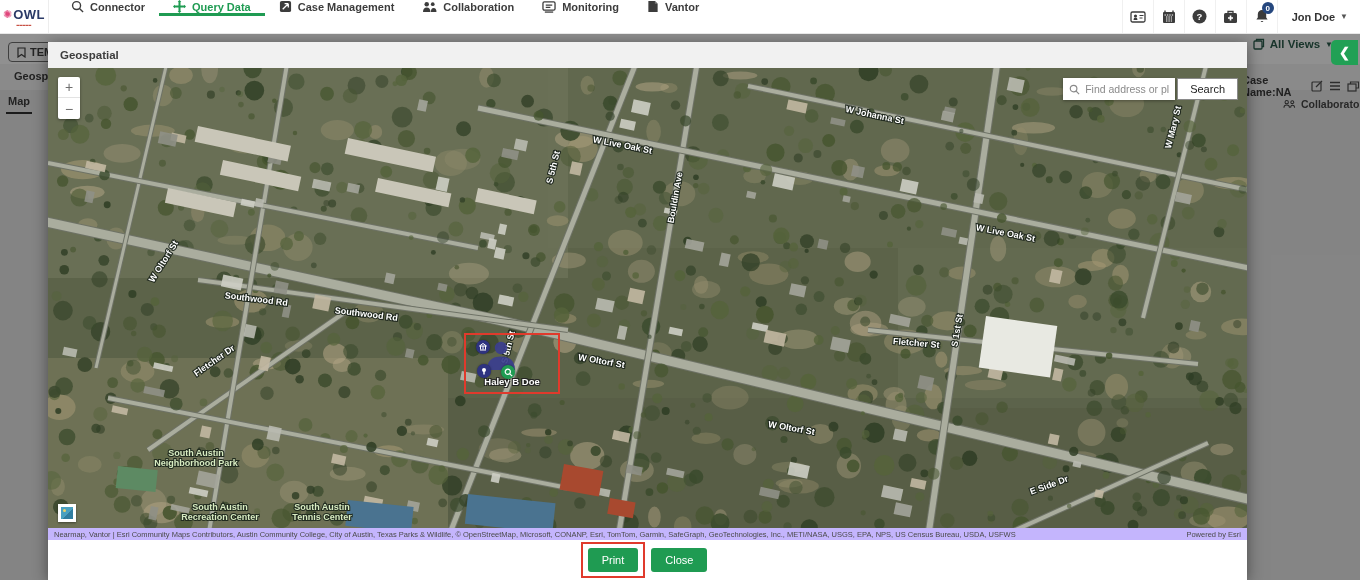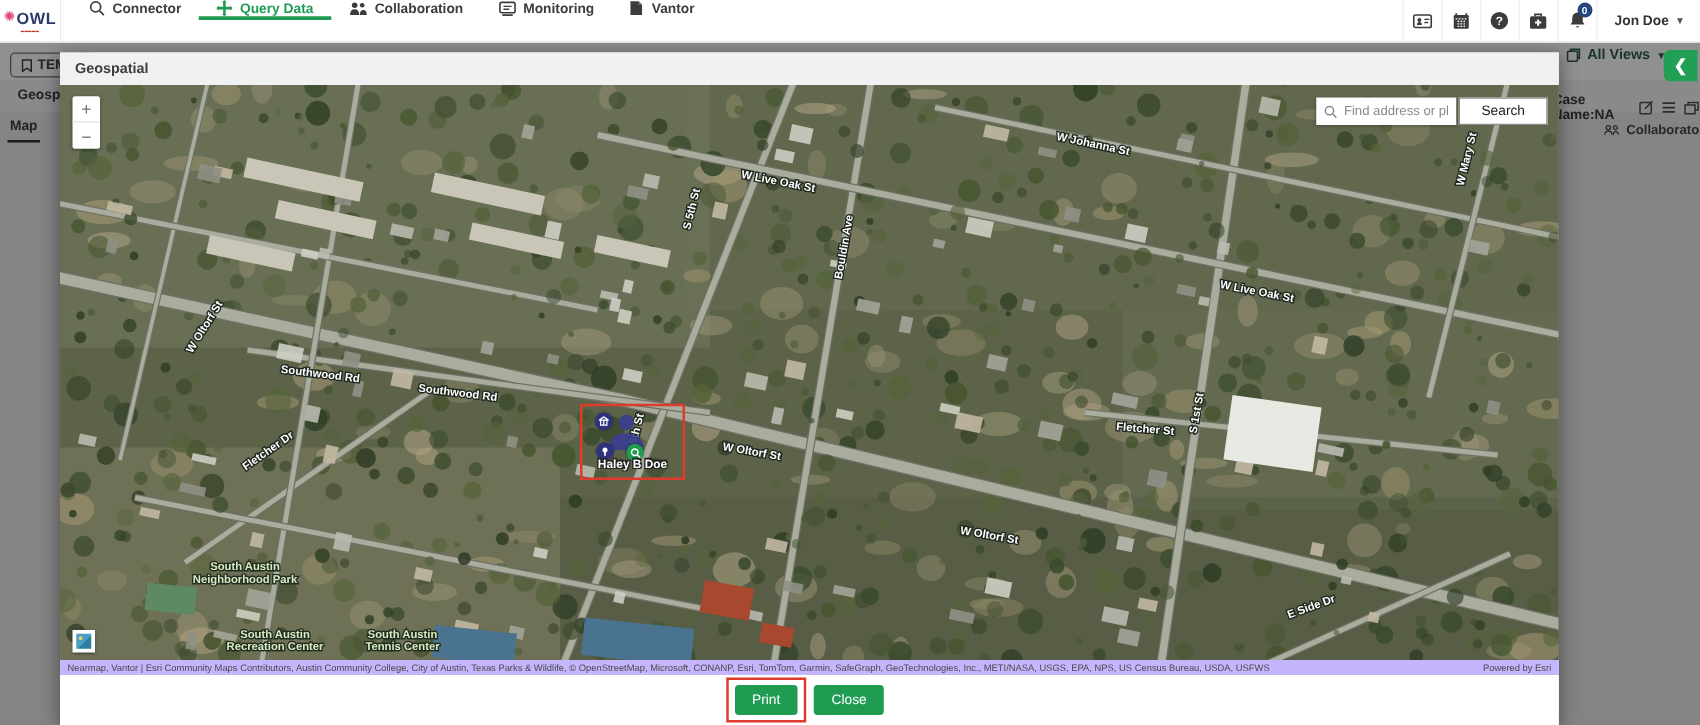--- a/index.html
+++ b/index.html
@@ -77,32 +77,32 @@
              color:#6e6e6e; cursor:pointer; }
   .zoom-btn:first-child{ border-bottom:1px solid #e3e3e3; }
 
   .search-ctrl{ position:absolute; top:10px; right:9px; display:flex; z-index:5; }
   .search-box{ width:112px; height:22px; background:#fff; display:flex; align-items:center; gap:5px;
                padding:0 6px; box-shadow:0 1px 3px rgba(0,0,0,.35); }
   .search-box input{ border:none; outline:none; width:84px; font-size:10.5px; color:#333;
                      font-family:"Liberation Sans", sans-serif; }
   .search-box input::placeholder{ color:#8a8a8a; }
   .search-btn{ height:22px; margin-left:2px; background:#fff; border:1px solid #8a8a8a; font-size:11px;
-               color:#222; padding:0 17px; cursor:pointer; font-family:"Liberation Sans", sans-serif; }
+               color:#222; padding:0 12px; cursor:pointer; font-family:"Liberation Sans", sans-serif; }
 
   .esri-layers{ position:absolute; left:10px; bottom:6px; width:18px; height:18px; background:#fff;
                 display:flex; align-items:center; justify-content:center; z-index:5; cursor:pointer;
                 box-shadow:0 1px 2px rgba(0,0,0,.4); }
   .esri-layers .inner{ width:12px; height:12px; background:linear-gradient(135deg,#49a0c0 55%,#2f7da0 55%);
                        position:relative; }
   .esri-layers .inner::after{ content:""; position:absolute; left:2px; top:2px; width:3px; height:3px;
                               background:#e8d26a; border-radius:50%; }
 
   
-  .marker-cluster{ position:absolute; left:416px; top:255px; width:84px; height:61px; z-index:6; }
+  .marker-cluster{ position:absolute; left:416px; top:265px; width:96px; height:61px; z-index:6; }
   .marker-rect{ position:absolute; inset:0; border:2px solid var(--red); }
   .person{ position:absolute; left:20px; top:6px; }
   .mini-badge{ position:absolute; width:14px; height:14px; border-radius:50%; display:flex;
                align-items:center; justify-content:center; box-shadow:0 0 2px rgba(0,0,0,.5); }
   .mini-navy{ background:#2e3380; }
   .mini-green{ background:#1f9b52; }
   .marker-label{ position:absolute; left:0; right:0; top:43px; text-align:center; font-size:9.5px;
                  font-weight:700; color:#fff;
                  text-shadow:-1px -1px 0 #222,1px -1px 0 #222,-1px 1px 0 #222,1px 1px 0 #222; }
 
@@ -138,20 +138,27 @@
           <line x1="9.4" y1="9.4" x2="13" y2="13" stroke="#3c3c3c" stroke-width="1.5"></line>
         </svg>
       <span>Connector</span>
     </div>
     <div class="nav-item active">
       <svg class="ic" width="13" height="13" viewBox="0 0 14 14">
           <path d="M7 1 v12 M1 7 h12" stroke="#1f9b52" stroke-width="2.2"></path>
           <path d="M7 0 l2 2 h-4 z M7 14 l-2 -2 h4 z M0 7 l2 -2 v4 z M14 7 l-2 2 v-4 z" fill="#1f9b52"></path>
         </svg>
       <span>Query Data</span>
+    </div>
+    <div class="nav-item">
+      <svg class="ic" width="13" height="13" viewBox="0 0 14 14">
+          <rect x="1" y="1" width="12" height="12" rx="2" fill="#3c3c3c"></rect>
+          <path d="M4 10 L10 4 M10 4 h-4 M10 4 v4" stroke="#fff" stroke-width="1.4" fill="none"></path>
+        </svg>
+      <span>Case Management</span>
     </div>
     <div class="nav-item">
       <svg class="ic" width="15" height="13" viewBox="0 0 16 14">
           <circle cx="5" cy="4.5" r="2.4" fill="#3c3c3c"></circle>
           <path d="M1 13 q0 -5 4 -5 q4 0 4 5 z" fill="#3c3c3c"></path>
           <circle cx="11.5" cy="4.5" r="2" fill="#3c3c3c"></circle>
           <path d="M9.5 13 q0 -4.4 3 -4.4 q3 0 3 4.4 z" fill="#3c3c3c"></path>
         </svg>
       <span>Collaboration</span>
     </div>

